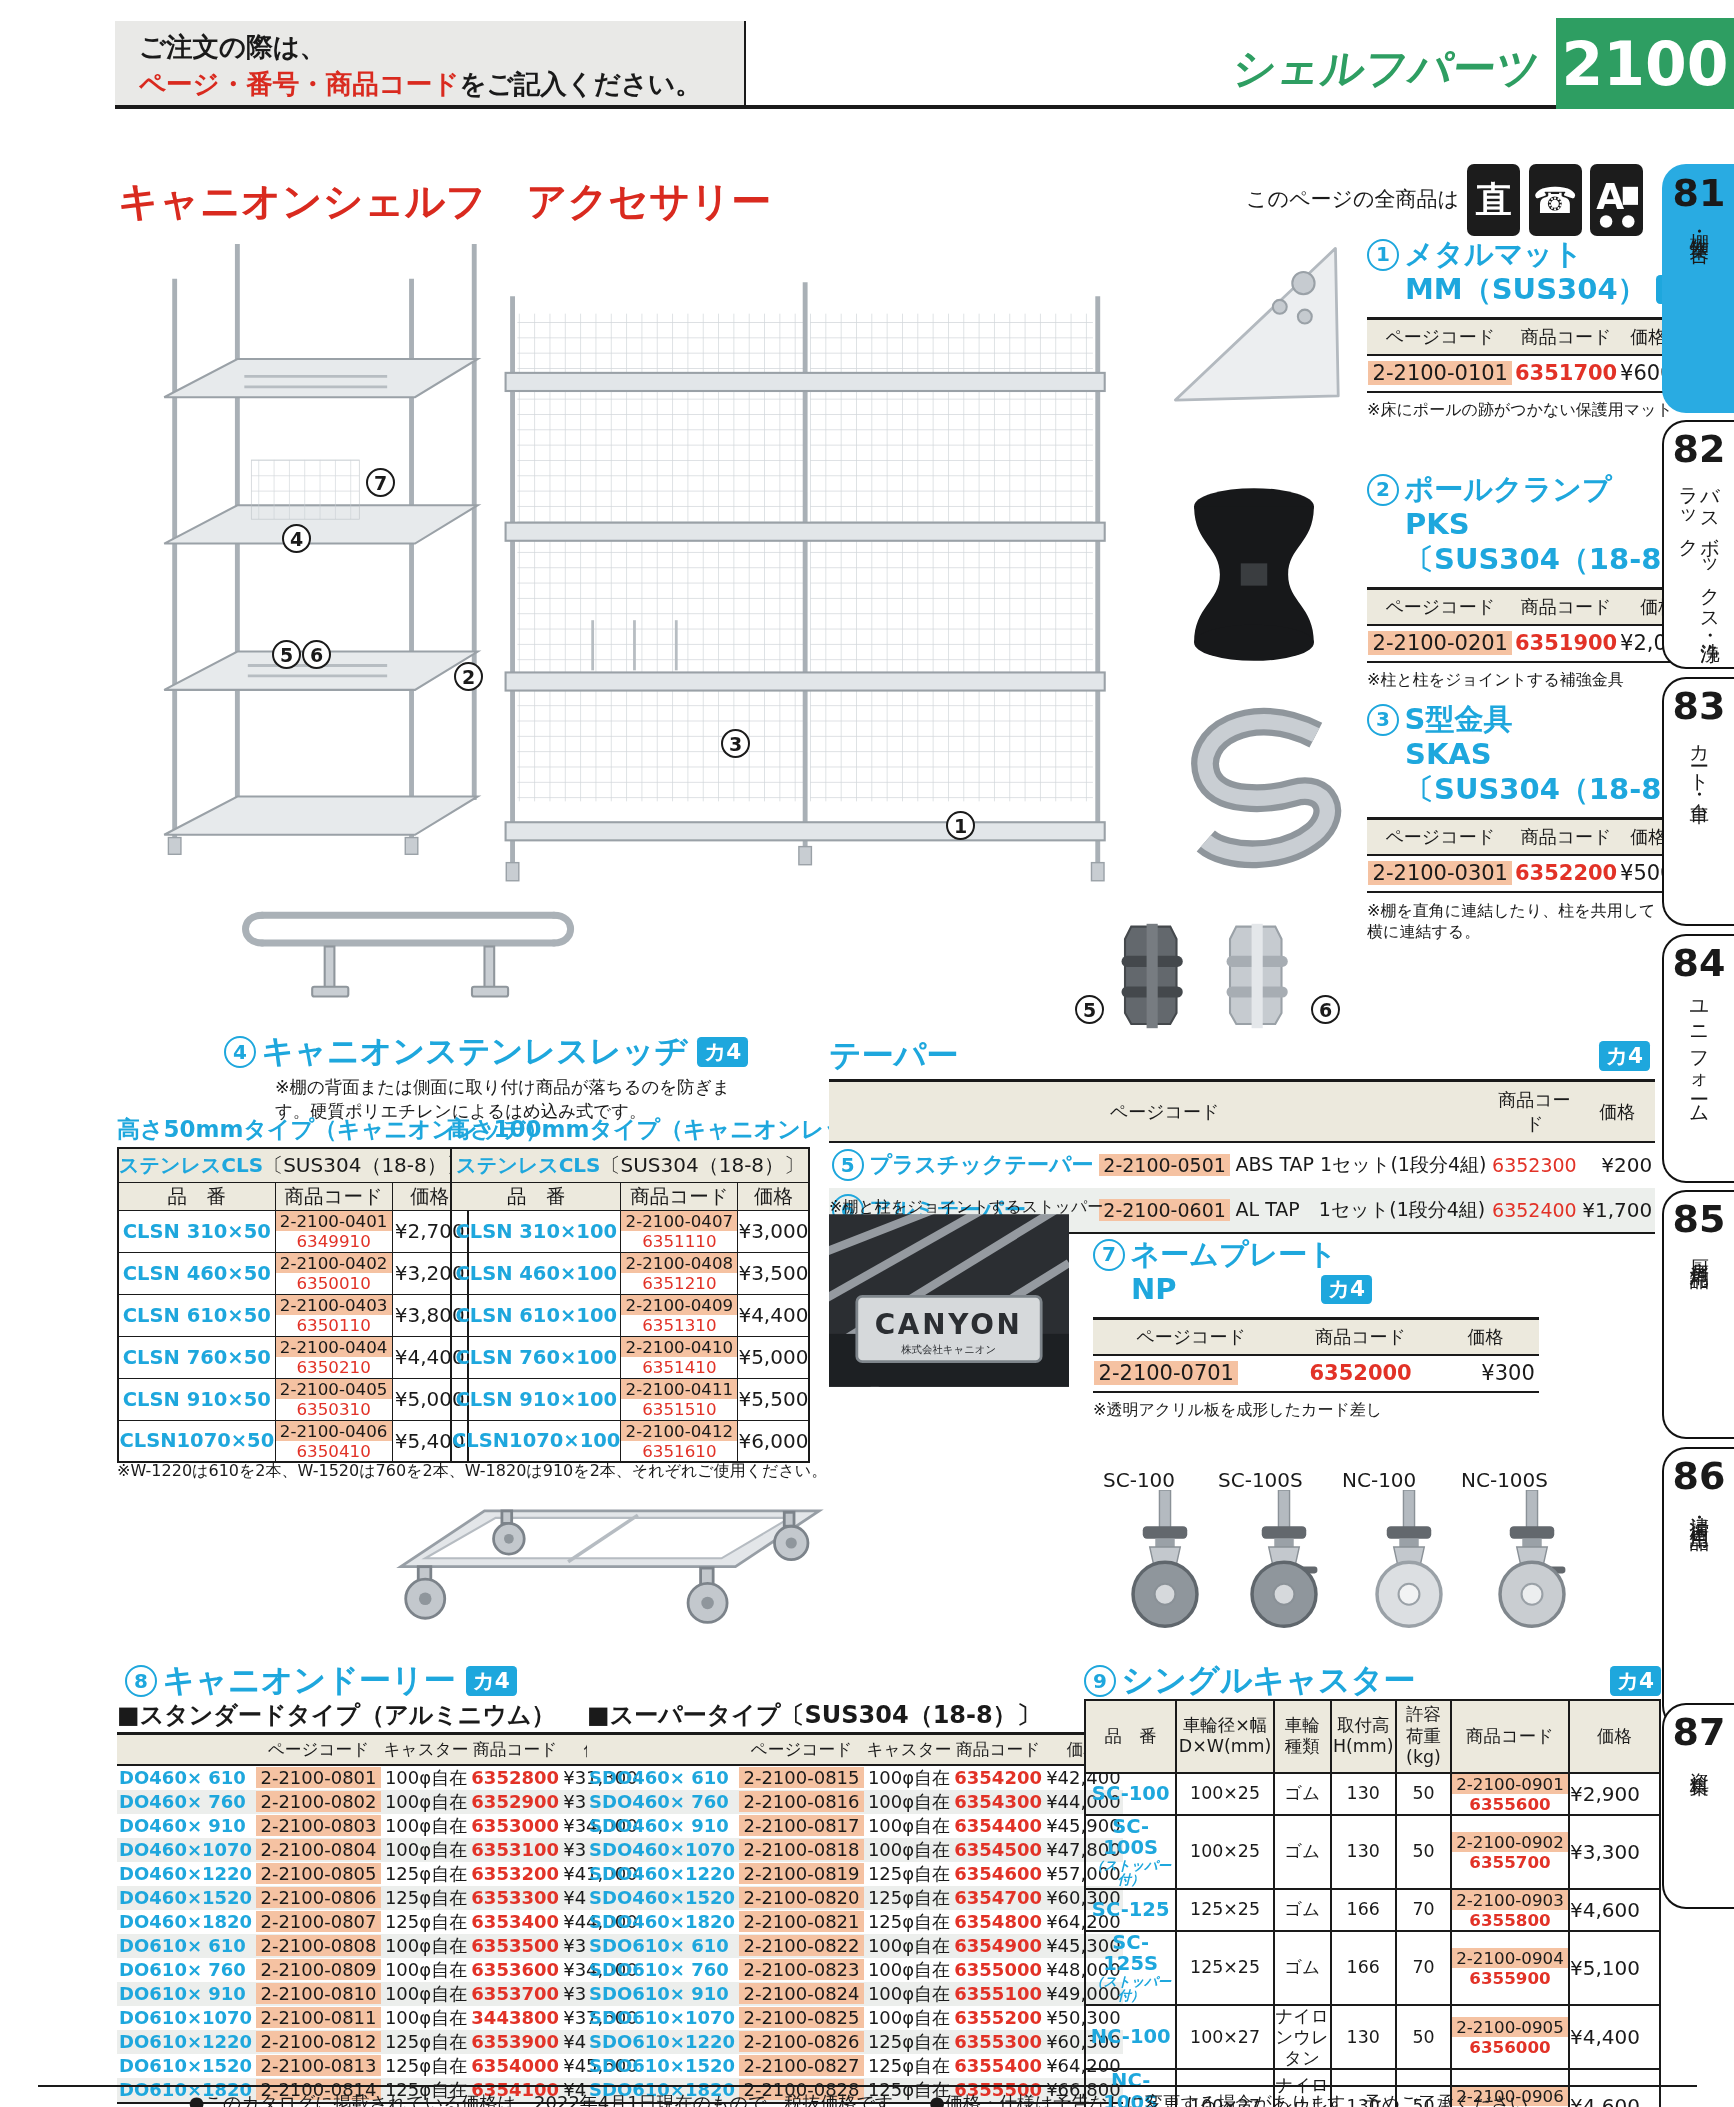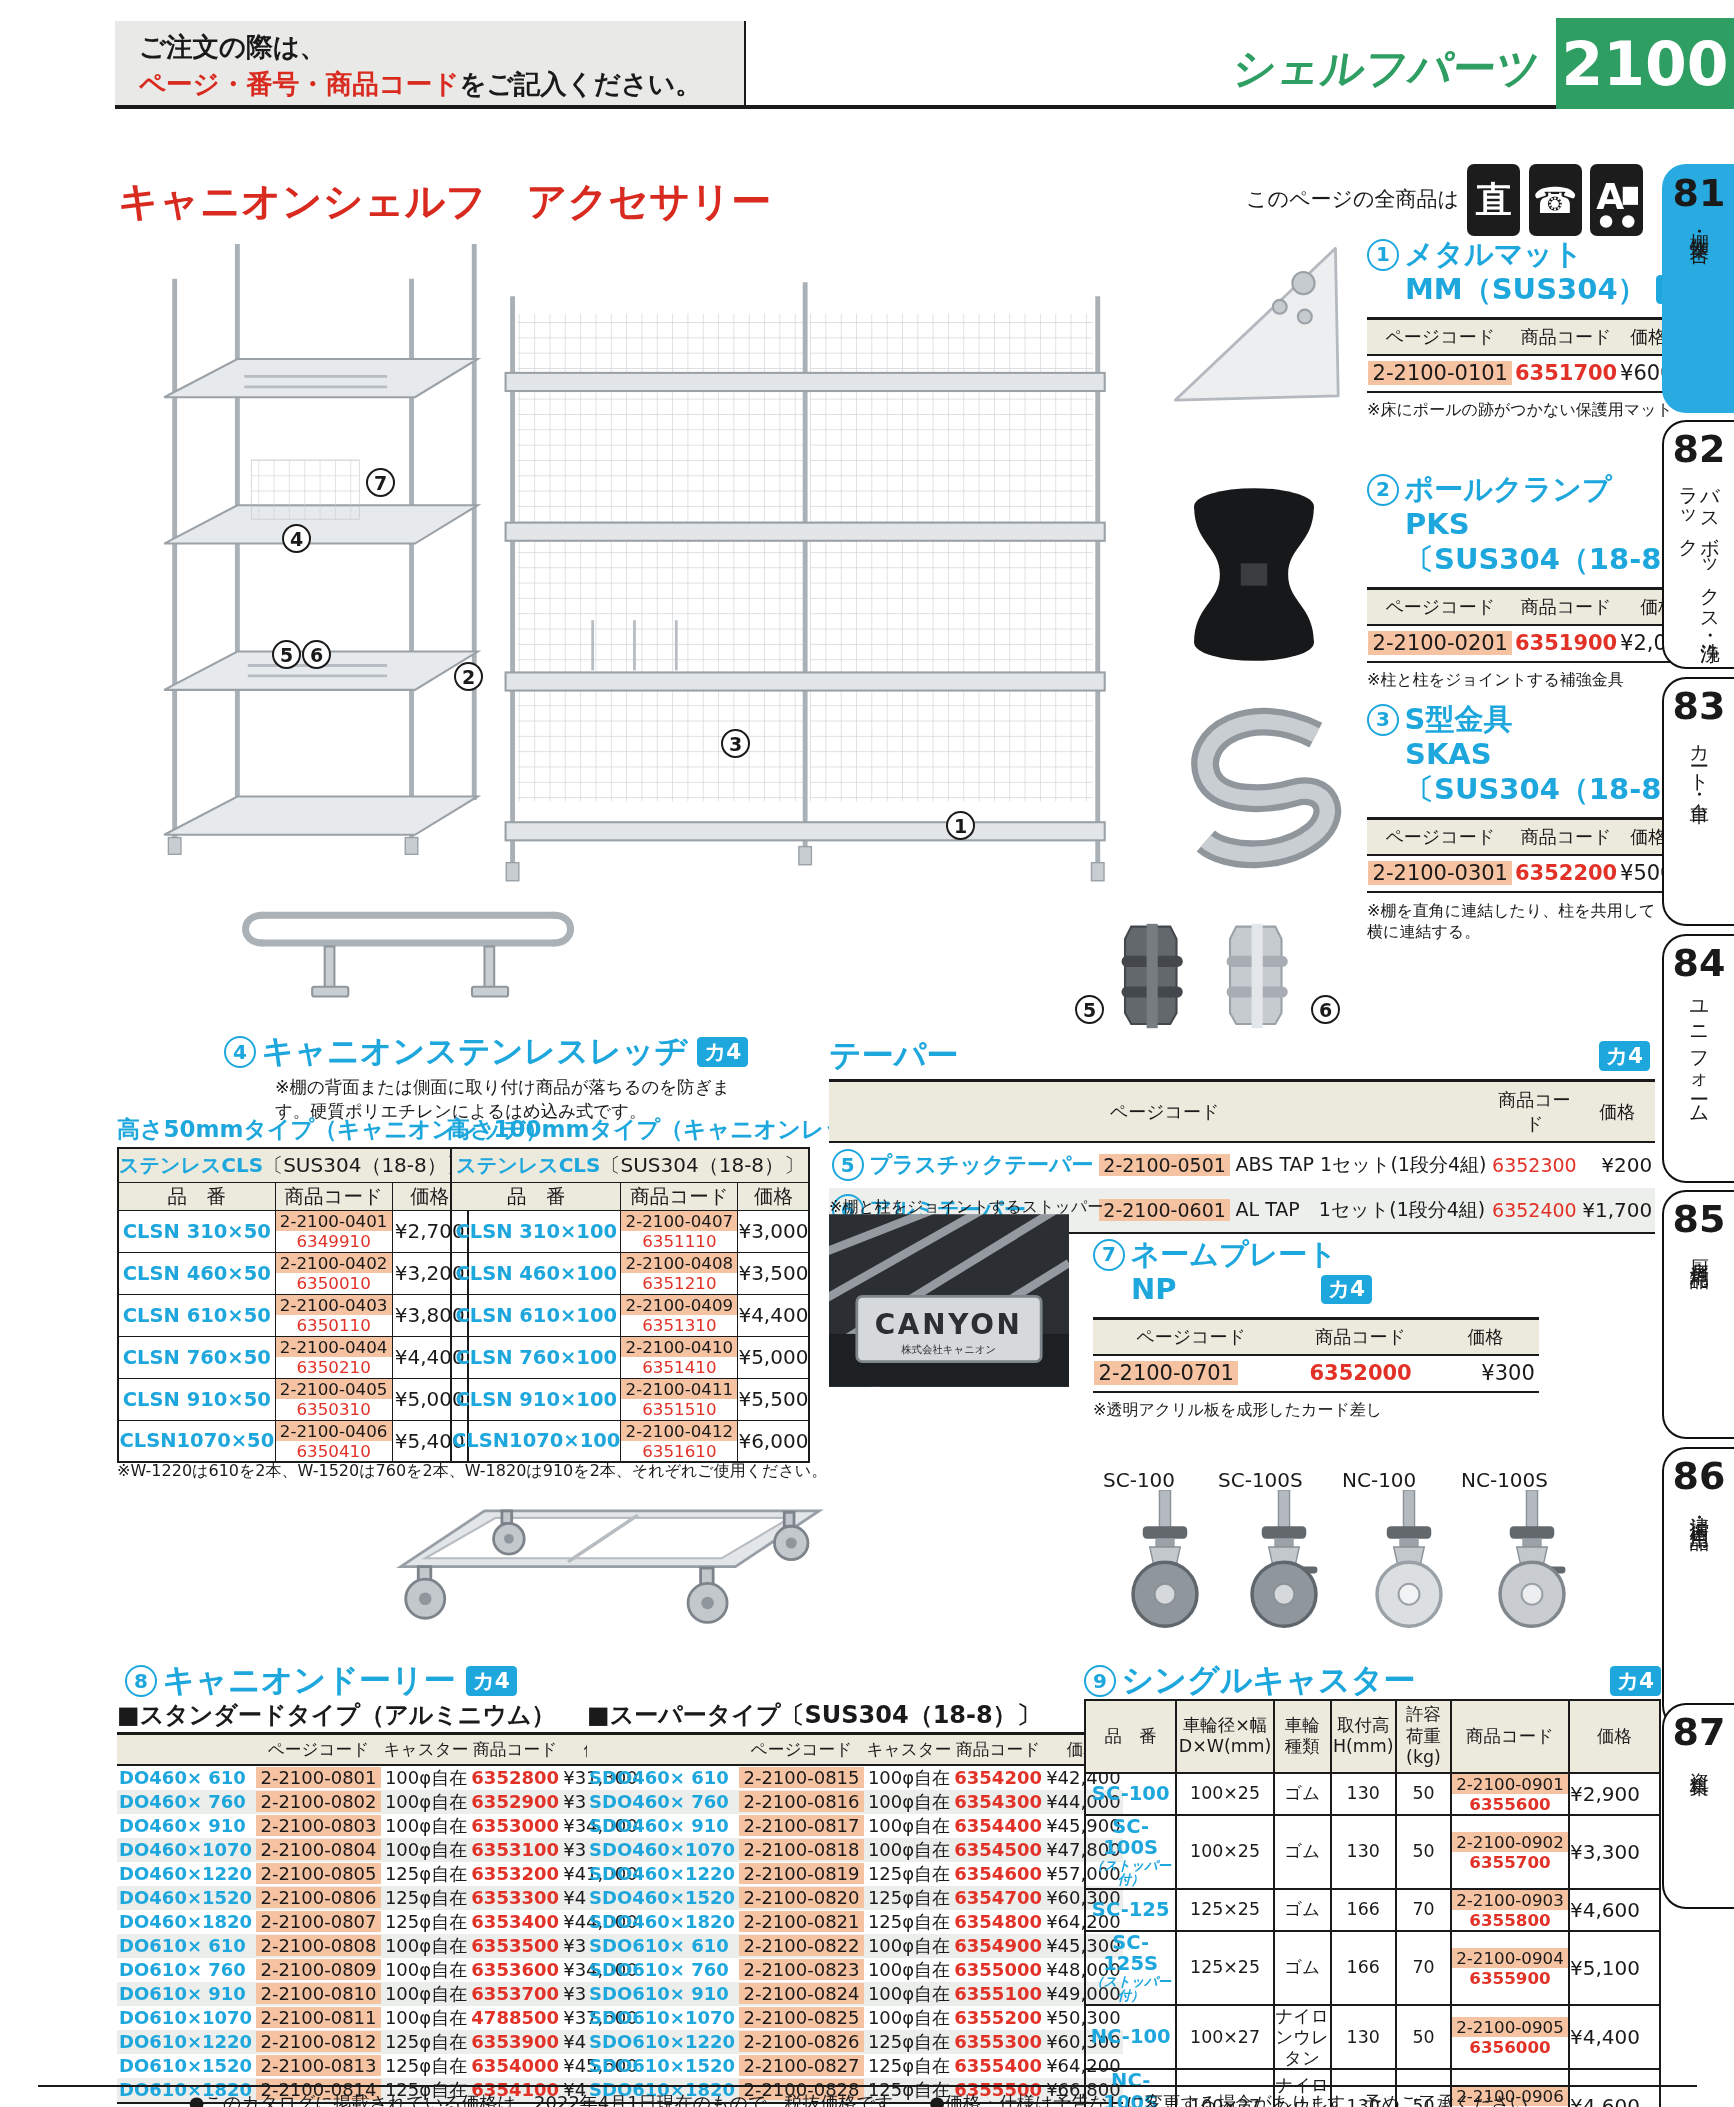--- a/index.html
+++ b/index.html
@@ -700,21 +700,21 @@
             <td class="model">DO610× 910</td>
             <td style="text-align:center"><span class="pgc">2-2100-0810</span></td>
             <td>100φ自在</td>
             <td class="red" style="text-align:center">6353700</td>
             <td class="prc">¥35,600</td>
           </tr>
           <tr>
             <td class="model">DO610×1070</td>
             <td style="text-align:center"><span class="pgc">2-2100-0811</span></td>
             <td>100φ自在</td>
-            <td class="red" style="text-align:center">4788500</td>
+            <td class="red" style="text-align:center">3443800</td>
             <td class="prc">¥37,600</td>
           </tr>
           <tr>
             <td class="model">DO610×1220</td>
             <td style="text-align:center"><span class="pgc">2-2100-0812</span></td>
             <td>125φ自在</td>
             <td class="red" style="text-align:center">6353900</td>
             <td class="prc">¥43,800</td>
           </tr>
           <tr>

